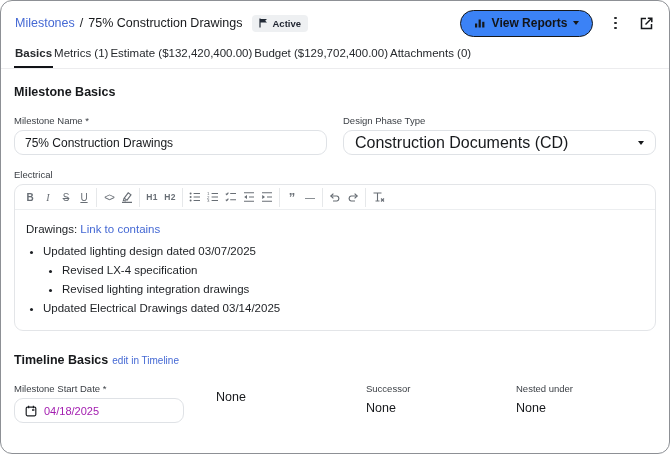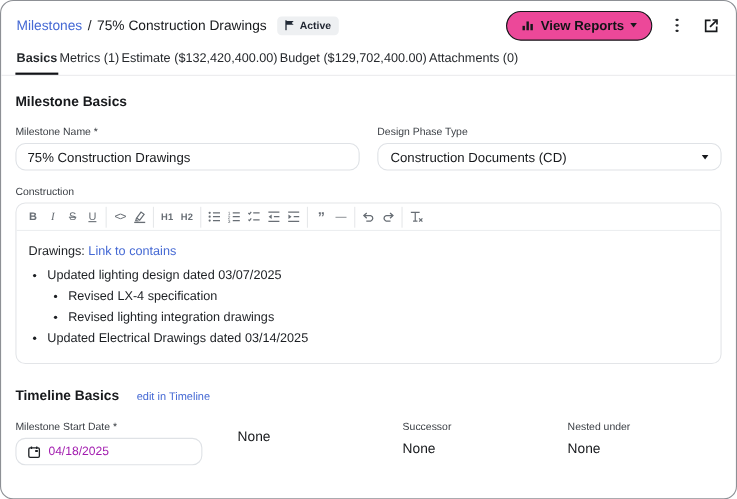--- a/index.html
+++ b/index.html
@@ -33,21 +33,21 @@
     background: #eef0f2; border-radius: 4px;
     padding: 3px 7px;
     font-size: 9.5px; font-weight: 700; color: #1f2430;
   }
   .header-right { margin-left: auto; display: flex; align-items: center; gap: 18px; }
   .view-reports-btn {
     display: inline-flex; align-items: center; gap: 6px;
     border: 1.5px solid #16181b; border-radius: 14px;
     height: 27px; padding: 0 13px;
     font-size: 12px; font-weight: 600; color: #121417;
-    background: #ec4899; cursor: pointer;
+    background: #3b82f6; cursor: pointer;
   }
   .caret-down {
     width: 0; height: 0;
     border-left: 3.5px solid transparent;
     border-right: 3.5px solid transparent;
     border-top: 4.5px solid #16181b;
     display: inline-block;
   }
   .kebab { display: flex; flex-direction: column; gap: 2.5px; padding: 4px 3px; cursor: pointer; }
   .kebab i { width: 2.6px; height: 2.6px; border-radius: 50%; background: #26282b; }
@@ -75,21 +75,21 @@
   .text-input {
     width: 100%; height: 25px;
     border: 1px solid #dfe2e6; border-radius: 9px;
     padding: 0 10px; font-size: 12px; color: #17191c;
     font-family: "Liberation Sans", sans-serif;
     background: #fff; outline: none;
   }
   .select-box {
     width: 100%; height: 25px;
     border: 1px solid #dfe2e6; border-radius: 9px;
-    padding: 0 11px; font-size: 12px; color: #17191c;
+    padding: 0 11px; font-size: 16px; color: #17191c;
     display: flex; align-items: center; justify-content: space-between;
     cursor: pointer; background: #fff;
   }
   
   .description-block { margin-top: 14px; }
   .editor {
     border: 1px solid #e3e5e8; border-radius: 9px;
     margin-top: 4px;
   }
   .editor-toolbar {
@@ -114,21 +114,21 @@
   .tb-h { font-size: 8.5px; font-weight: 700; letter-spacing: .2px; text-align: center; }
   .editor-content { padding: 13px 11px 16px; font-size: 11.5px; color: #1c1f23; }
   .editor-content p { margin-bottom: 10px; }
   .rt-link { color: #4569d4; cursor: pointer; }
   .editor-content ul { list-style: disc; padding-left: 17px; margin-top: 2px; }
   .editor-content li { margin-bottom: 7px; }
   .editor-content li.lvl2 { margin-left: 19px; list-style: disc; }
   .editor-content li:last-child { margin-bottom: 0; }
   
   .timeline-block { margin-top: 22px; }
-  .timeline-head { display: flex; align-items: baseline; gap: 16px; }
+  .timeline-head { display: flex; align-items: baseline; gap: 4px; }
   .edit-link { font-size: 10px; color: #4569d4; cursor: pointer; }
   .timeline-grid {
     display: grid;
     grid-template-columns: 202px 150px 150px 1fr;
     margin-top: 16px;
   }
   .date-input-wrap {
     width: 170px; height: 25px;
     border: 1px solid #dfe2e6; border-radius: 9px;
     display: flex; align-items: center; gap: 7px;
@@ -207,21 +207,21 @@
       <div class="field">
         <div class="field-label">Design Phase Type</div>
         <div class="select-box">
           <span>Construction Documents (CD)</span>
           <span class="caret-down"></span>
         </div>
       </div>
     </div>
 
     <div class="description-block">
-      <div class="field-label">Construction</div>
+      <div class="field-label">Electrical</div>
       <div class="editor">
         <div class="editor-toolbar">
           <div class="tb-group">
             <span class="tb-btn" style="font-weight:700;">B</span>
             <span class="tb-btn tb-italic">I</span>
             <span class="tb-btn tb-strike">S</span>
             <span class="tb-btn tb-underline">U</span>
           </div>
           <div class="tb-group">
             <span class="tb-btn" style="letter-spacing:-1px;">&lt;&gt;</span>

